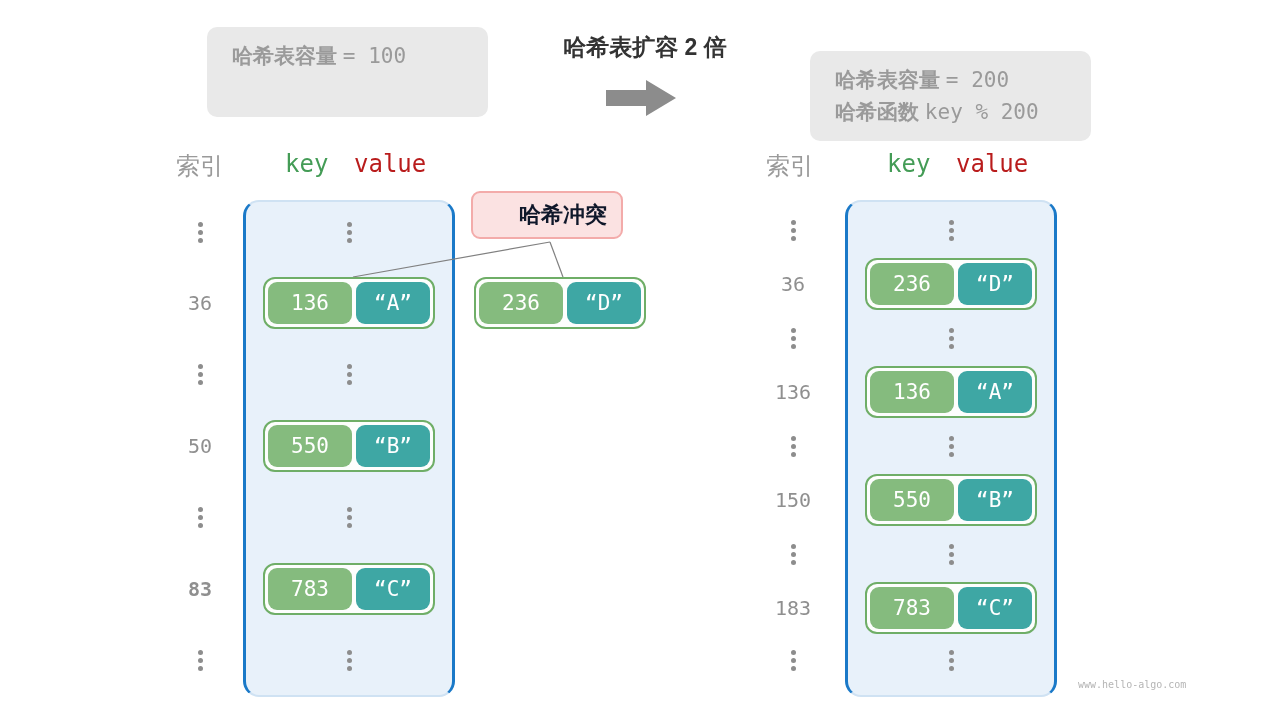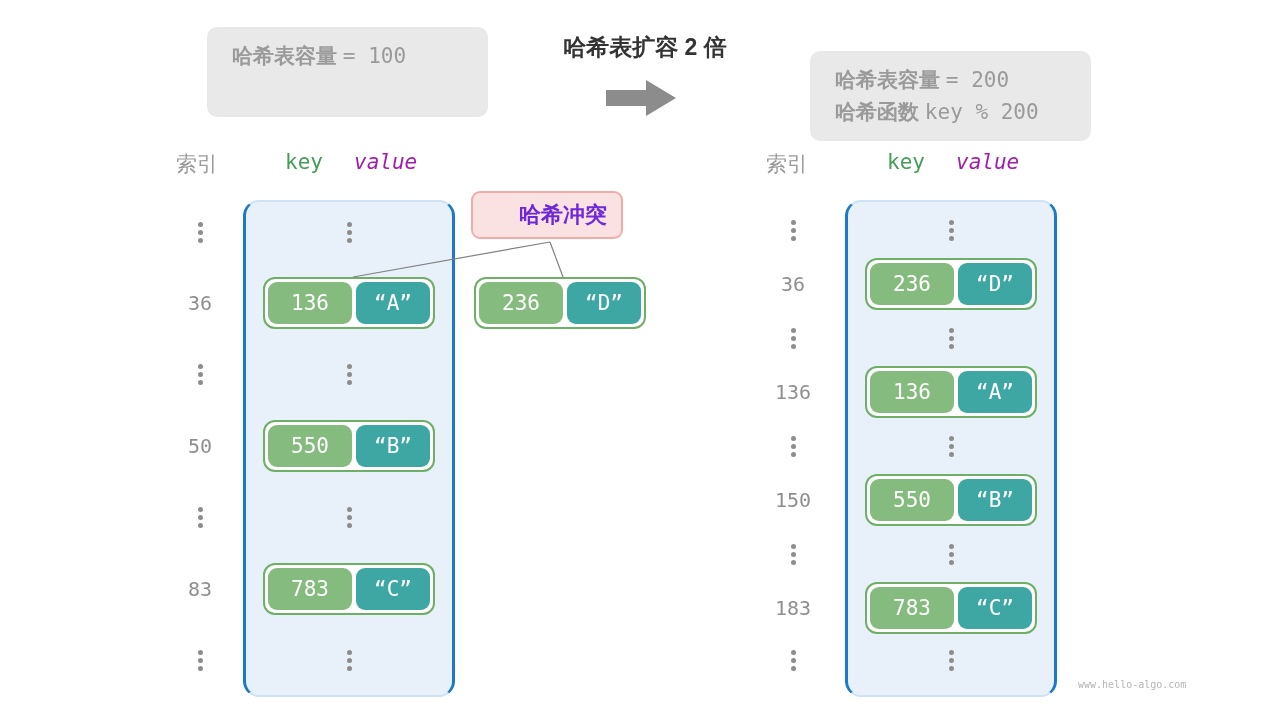--- a/index.html
+++ b/index.html
@@ -17,24 +17,24 @@
   .info-box .cn{font-weight:bold;}
   .info-box .code{font-family:"DejaVu Sans Mono","Liberation Mono",monospace;}
 
   .title{
     position:absolute;left:545px;top:32px;width:200px;text-align:center;
     color:#333333;font-size:23px;font-weight:bold;white-space:nowrap;
   }
   .arrow-wrap{position:absolute;left:606px;top:79px;width:72px;height:38px;}
 
   
-  .hdr{position:absolute;top:150px;font-size:21px;white-space:nowrap;}
+  .hdr{position:absolute;top:150px;font-size:24px;white-space:nowrap;}
   .hdr-index{color:#9a9a9a;}
   .hdr-key{color:#449c56;}
-  .hdr-value{color:#a21caf;font-style:italic;}
+  .hdr-value{color:#b91c1c;}
 
   
   .table-box{
     position:absolute;width:212px;height:497px;background:#e8f1fa;border-radius:16px;
     border-left:3px solid #1a79c8;border-right:3px solid #1a79c8;
     border-top:2px solid #cfe2f3;border-bottom:2px solid #cfe2f3;box-sizing:border-box;
   }
 
   
   .vdots{position:absolute;width:60px;display:flex;flex-direction:column;align-items:center;gap:3px;}
@@ -56,21 +56,21 @@
     font-family:"DejaVu Sans Mono","Liberation Mono",monospace;border-radius:9px;height:42px;
   }
   .chip.key{width:84px;background:#85bb7e;}
   .chip.value{flex:1;background:#3ea7a4;}
 
   
   .collision{
     position:absolute;left:471px;top:191px;width:152px;height:48px;box-sizing:border-box;
     background:#fbe2e2;border:2px solid #f3abaa;border-radius:9px;
     display:flex;align-items:center;justify-content:center;
-    color:#6d28d9;font-size:22px;font-weight:bold;padding-left:32px;
+    color:#0f172a;font-size:22px;font-weight:bold;padding-left:32px;
   }
 
   .connector{position:absolute;left:0;top:0;pointer-events:none;}
 
   .watermark{
     position:absolute;left:1078px;top:679px;color:#b5b5b5;font-size:10px;
     font-family:"DejaVu Sans Mono","Liberation Mono",monospace;
   }
 </style>
 </head>
@@ -142,21 +142,21 @@
       <i></i>
     </div>
   <div class="vdots" style="left:319px;top:650px;">
       <i></i>
       <i></i>
       <i></i>
     </div>
 
   <div class="idx" style="left:170px;top:291px;">36</div>
   <div class="idx" style="left:170px;top:434px;">50</div>
-  <div class="idx" style="left:170px;top:577px;">83</div>
+  <div class="idx" style="left:170px;top:577px;font-weight:bold;">83</div>
 
   <div class="pair" style="left:263px;top:277px;">
     <span class="chip key">136</span>
     <span class="chip value">“A”</span>
   </div>
   <div class="pair" style="left:263px;top:420px;">
     <span class="chip key">550</span>
     <span class="chip value">“B”</span>
   </div>
   <div class="pair" style="left:263px;top:563px;">

